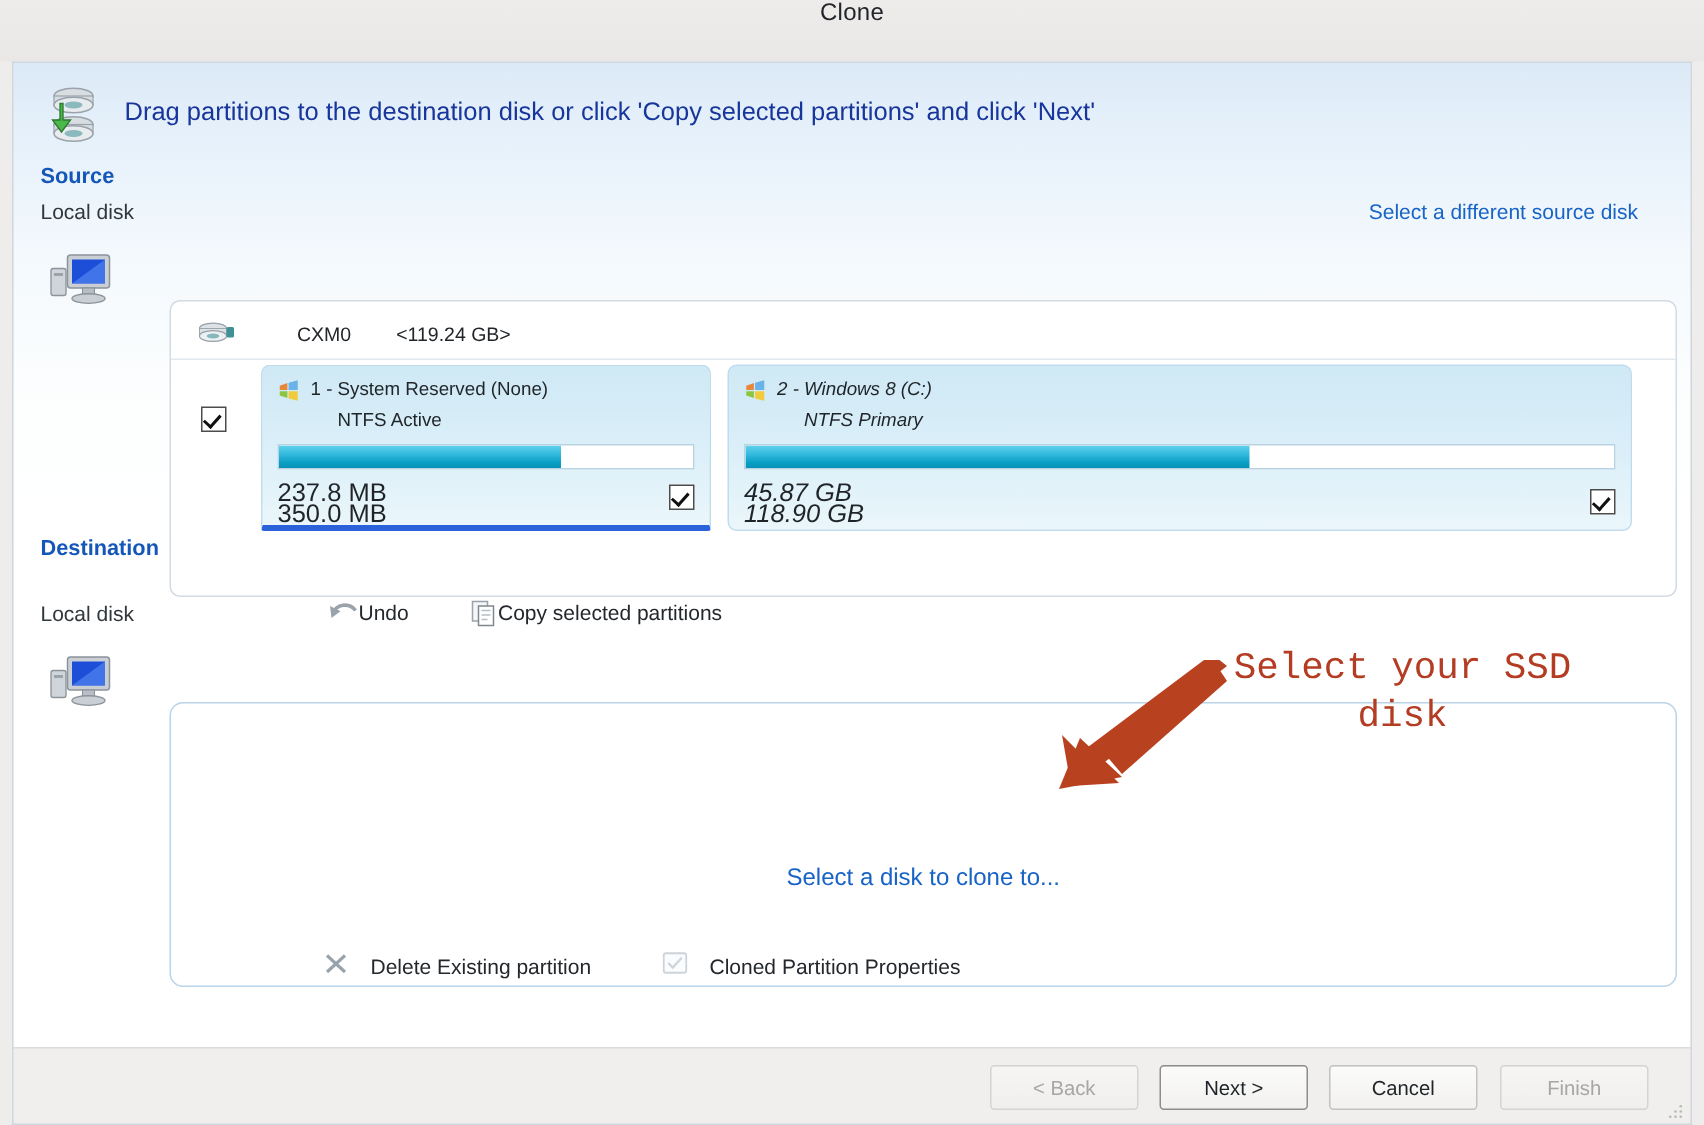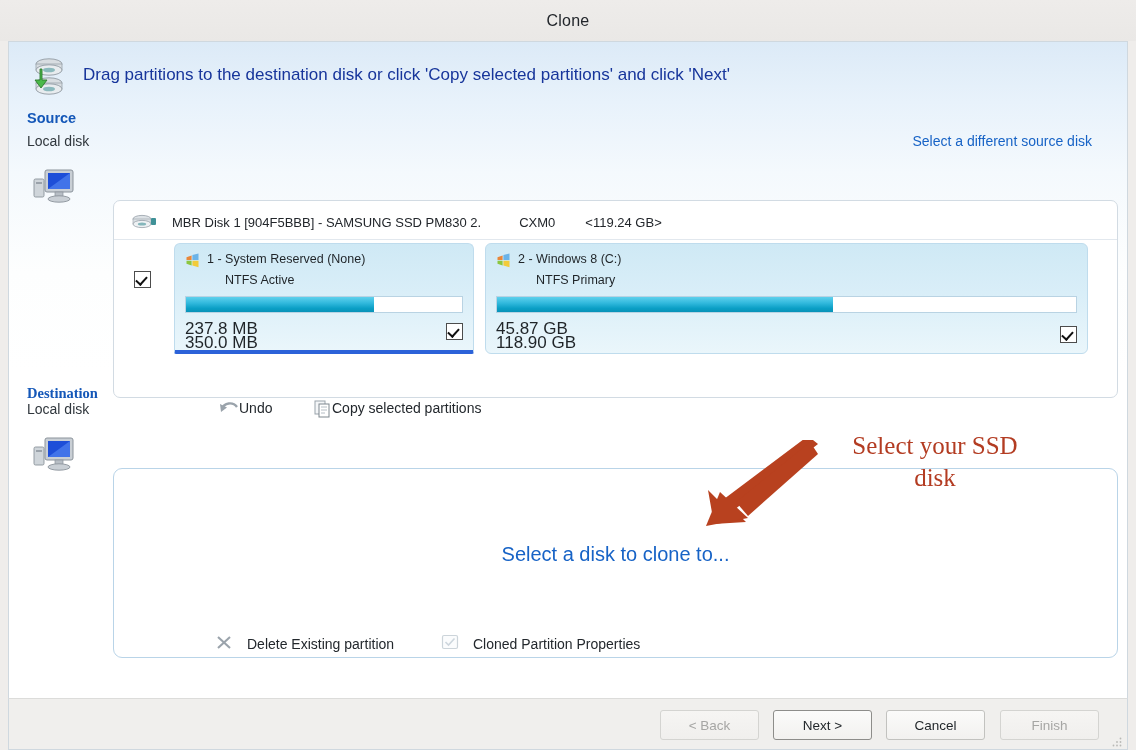--- a/index.html
+++ b/index.html
@@ -22,21 +22,20 @@
     width: 1136px;
     height: 750px;
     background: #efedeb;
     box-sizing: border-box;
   }
 
   .titlebar {
     height: 41px;
     background: linear-gradient(to bottom, #eeecea 0%, #eae8e6 100%);
     display: flex;
-    align-items: center;
     justify-content: center;
     position: relative;
   }
   .titlebar-text {
     font-size: 16px;
     color: #22262b;
     letter-spacing: .2px;
   }
 
   .content {
@@ -225,23 +224,23 @@
     width: 1005px;
     height: 190px;
     background: #ffffff;
     border: 1px solid #b9d4e8;
     border-radius: 9px;
     box-sizing: border-box;
   }
   .dest-link {
     position: absolute;
     left: 50%;
-    top: 74px;
+    top: 108px;
     transform: translateX(-50%);
-    font-size: 20px;
+    font-size: 16px;
     text-align: right;
   }
 
   
   .bottom-tool {
     position: absolute;
     display: flex;
     align-items: center;
     gap: 14px;
     font-size: 14px;
@@ -302,21 +301,21 @@
   .grip {
     position: absolute;
     right: 4px; bottom: 3px;
     width: 12px; height: 12px;
   }
 
   
   .anno-text {
     position: absolute;
     color: #b33c22;
-    font-family: Liberation Serif, serif;
+    font-family: Liberation Mono, monospace;
     font-size: 25px;
     text-align: center;
     line-height: 32px;
     white-space: pre-line;
   }
   .anno-arrow {
     position: absolute;
     left: 690px;
     top: 440px;
     width: 130px;
@@ -372,21 +371,20 @@
       <div class="disk-header">
         <span class="hdd-icon">
           <svg viewBox="0 0 28 18" width="28" height="18">
             <ellipse cx="10" cy="6" rx="9" ry="3.6" fill="#dde2e6" stroke="#97a0a8" stroke-width="0.8"></ellipse>
             <rect x="1" y="6" width="18" height="5" fill="#dde2e6" stroke="#97a0a8" stroke-width="0.6"></rect>
             <ellipse cx="10" cy="11" rx="9" ry="3.6" fill="#eef1f3" stroke="#97a0a8" stroke-width="0.8"></ellipse>
             <ellipse cx="10" cy="11" rx="4.2" ry="1.6" fill="#3f9197" opacity="0.6"></ellipse>
             <rect x="19" y="5" width="5" height="7" rx="1" fill="#3f9197"></rect>
           </svg>
         </span>
-        <span>MBR Disk 1 [904F5BBB] - SAMSUNG  SSD PM830 2.</span>
         <span style="display:inline-block; width:14px;"></span>
         <span>CXM0</span>
         <span style="display:inline-block; width:6px;"></span>
         <span>&lt;119.24 GB&gt;</span>
       </div>
 
       <div class="disk-sep" style="top:38px;"></div>
 
       <div class="cbox checked" style="left:20px; top:70px;"></div>
 
@@ -404,21 +402,21 @@
         <div class="usage-bar" style="width:278px;">
           <div class="usage-fill" id="fill1" style="width: 68%;"></div>
         </div>
         <div class="part-size">
           <div>237.8 MB</div>
           <div>350.0 MB</div>
         </div>
         <div class="cbox checked" style="right:10px; bottom:10px;"></div>
       </div>
 
-      <div class="partition" style="left:371px; top:42px; width:603px; height:111px;">
+      <div class="partition" style="left:371px; top:42px; width:603px; height:111px;font-style:italic;">
         <span class="win-logo">
           <svg viewBox="0 0 15 15" width="15" height="15">
             <path d="M1.5 4.2 L6.6 2.4 L6.6 7.0 L1.5 7.0 Z" fill="#e8873a"></path>
             <path d="M7.4 2.1 L13.5 0.5 L13.5 7.0 L7.4 7.0 Z" fill="#6ab3e8"></path>
             <path d="M1.5 7.8 L6.6 7.8 L6.6 12.4 L1.5 10.7 Z" fill="#8cc63f"></path>
             <path d="M7.4 7.8 L13.5 7.8 L13.5 14.2 L7.4 12.6 Z" fill="#f2cb3a"></path>
           </svg>
         </span>
         <div class="part-title">2 - Windows 8 (C:)</div>
         <div class="part-fs">NTFS Primary</div>
@@ -426,21 +424,21 @@
           <div class="usage-fill" id="fill2" style="width: 58%;"></div>
         </div>
         <div class="part-size">
           <div>45.87 GB</div>
           <div>118.90 GB</div>
         </div>
         <div class="cbox checked" style="right:10px; bottom:10px;"></div>
       </div>
     </div>
 
-    <div class="section-label" style="left:18px; top:343px;font-family:Liberation Serif, serif;">Destination</div>
+    <div class="section-label" style="left:18px; top:316px;">Destination</div>
     <div class="section-sub" style="left:18px; top:359px;">Local disk</div>
 
     <div class="dest-toolitem" style="left:210px; top:358px;">
       <span>
         <svg viewBox="0 0 20 16" width="20" height="16">
           <path d="M3 9 C5 2.5 14 1.5 18 7" stroke="#9aa3ab" stroke-width="2.4" fill="none"></path>
           <polygon points="1,4 8,7.5 2,12" fill="#9aa3ab"></polygon>
         </svg>
       </span>
       <span>Undo</span>

